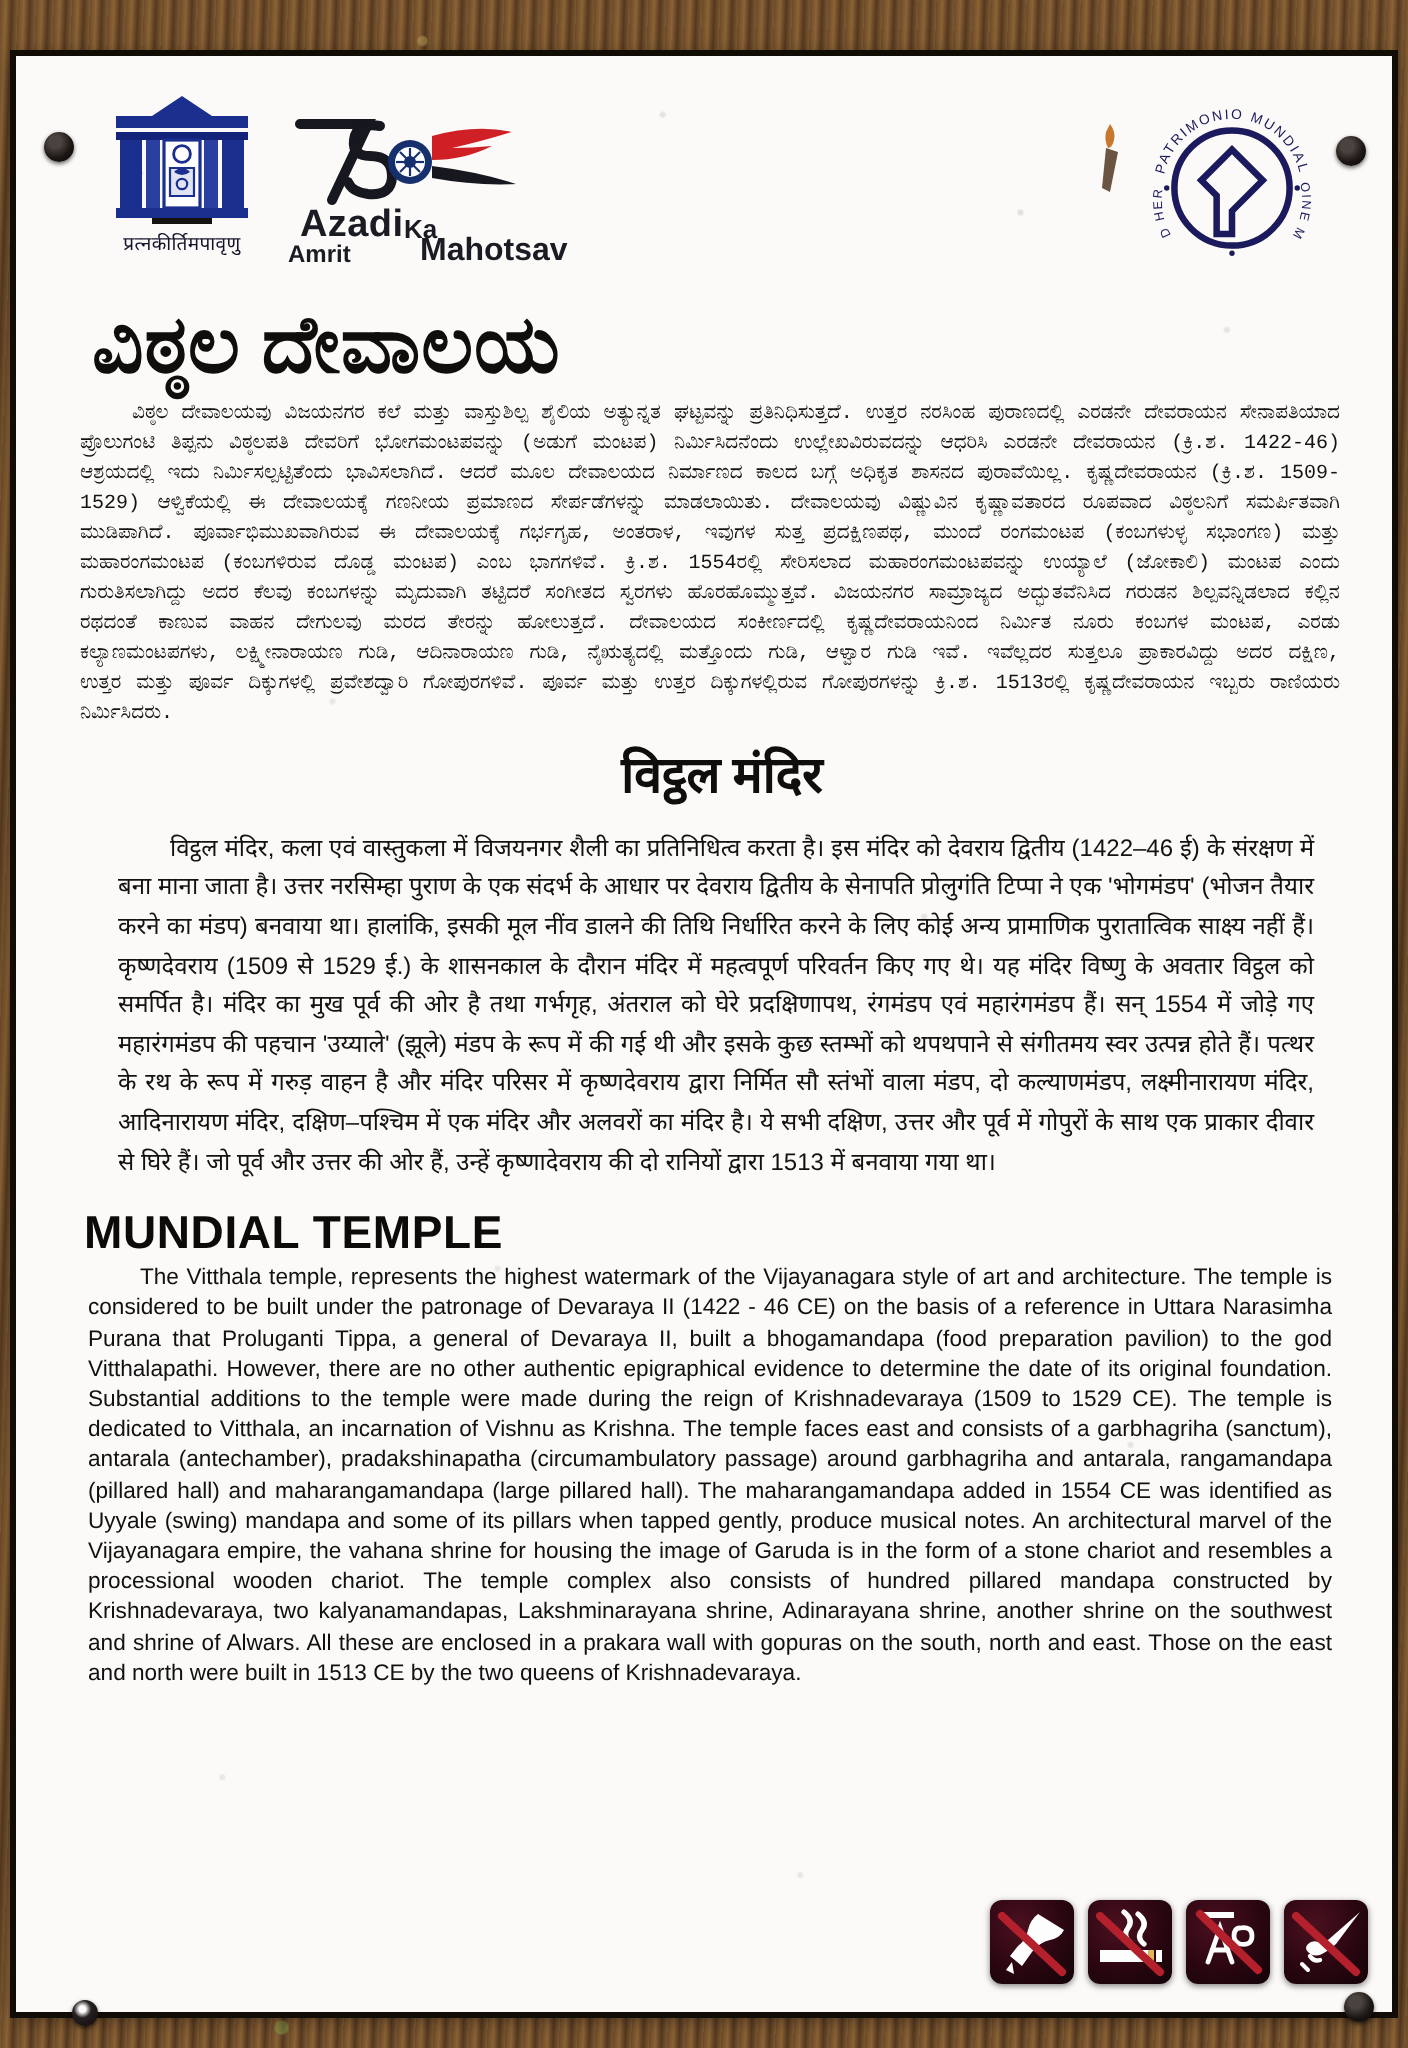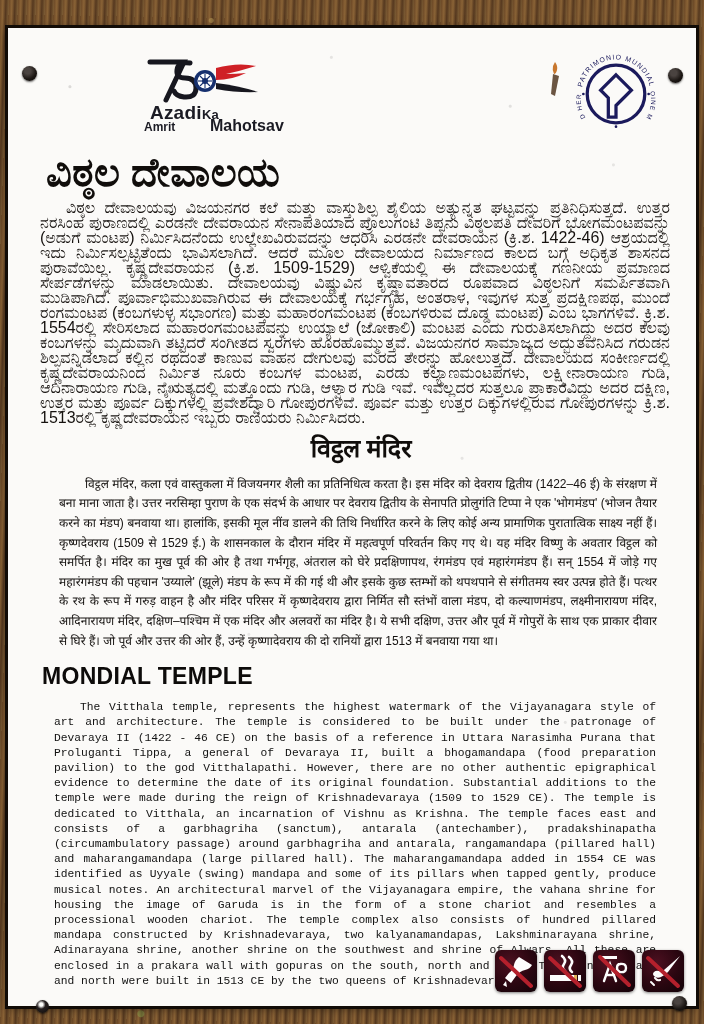--- a/index.html
+++ b/index.html
@@ -144,47 +144,47 @@
   h2.en-title {
     font-family: "Liberation Sans", sans-serif;
     font-size: 23px;
     font-weight: 700;
     color: #0d0b0a;
     margin: 12px 0 2px 8px;
     letter-spacing: .3px;
   }
 
   p.kn-body {
-    font-family: Liberation Sans, sans-serif;
-    font-size: 16px;
+    font-family: Liberation Mono, monospace;
+    font-size: 10px;
     line-height: 15.0px;
     color: #16120f;
     text-align: justify;
     margin: 0 0 2px 0;
     padding: 0 4px 0 6px;
     text-indent: 26px;
     word-spacing: .3px;
   }
   p.hi-body {
     font-family: Liberation Sans, sans-serif;
     font-size: 12px;
     line-height: 19.6px;
     color: #14110f;
     text-align: justify;
     margin: 11px;
     padding: 0 6px 0 14px;
     text-indent: 26px;
   }
   p.en-body {
-    font-family: Liberation Mono, monospace;
+    font-family: Liberation Sans, sans-serif;
     font-size: 11.3px;
     line-height: 15.2px;
     color: #111;
     text-align: justify;
-    margin: 10px;
+    margin: 0;
     padding: 0 8px 0 10px;
     text-indent: 26px;
   }
 
   
   #prohibitions {
     position: absolute;
     right: 12px;
     bottom: 14px;
     display: flex;
@@ -209,20 +209,39 @@
 
 <div id="board">
 
   <div class="bolt" id="bolt-tl"></div>
   <div class="bolt" id="bolt-tr"></div>
   <div class="bolt small" id="bolt-bl"></div>
   <div class="bolt" id="bolt-br"></div>
 
   <div id="header">
 
+    <div id="asi-logo">
+      <svg id="asi-mark" viewBox="0 0 74 68">
+        <rect x="4" y="12" width="66" height="6" fill="#1b2f8f"></rect>
+        <rect x="4" y="20" width="66" height="4" fill="#13237a"></rect>
+        <path d="M37 2 L52 12 L22 12 Z" fill="#1b2f8f"></path>
+        <rect x="6" y="24" width="11" height="34" fill="#1b2f8f"></rect>
+        <rect x="57" y="24" width="11" height="34" fill="#1b2f8f"></rect>
+        <rect x="19" y="24" width="7" height="34" fill="#2b3fa0"></rect>
+        <rect x="48" y="24" width="7" height="34" fill="#2b3fa0"></rect>
+        <rect x="28" y="24" width="18" height="34" fill="#ffffff" stroke="#1b2f8f" stroke-width="1.6"></rect>
+        <circle cx="37" cy="31" r="4.2" fill="none" stroke="#1b2f8f" stroke-width="1.4"></circle>
+        <path d="M31 38 h12 v14 h-12 z" fill="#dfe3f2" stroke="#1b2f8f" stroke-width="1.1"></path>
+        <path d="M33 40 q4 -4 8 0 q-4 3 -8 0 z" fill="#1b2f8f"></path>
+        <circle cx="37" cy="46" r="2.6" fill="none" stroke="#1b2f8f" stroke-width="1.1"></circle>
+        <rect x="4" y="58" width="66" height="5" fill="#1b2f8f"></rect>
+        <rect x="22" y="63" width="30" height="3" fill="#14120f"></rect>
+      </svg>
+      <div id="asi-motto">प्रत्नकीर्तिमपावृणु</div>
+    </div>
 
     <div id="azadi-logo">
       <svg id="azadi-mark" viewBox="0 0 132 50">
         <path d="M6 8 L40 8 L22 46" stroke="#17171f" stroke-width="5" fill="none" stroke-linecap="round"></path>
         <path d="M46 9 q-12 -2 -13 7 q-1 8 8 8 q11 0 11 10 q0 10 -12 9 q-8 -1 -10 -6" stroke="#17171f" stroke-width="5" fill="none" stroke-linecap="round"></path>
         <circle cx="61" cy="27" r="11" fill="#16306e"></circle>
         <circle cx="61" cy="27" r="7.5" fill="#ffffff"></circle>
         <circle cx="61" cy="27" r="3" fill="#16306e"></circle>
         <g stroke="#16306e" stroke-width="1.1">
           <line x1="61" y1="20" x2="61" y2="34"></line>
@@ -275,21 +294,21 @@
       <h1 class="kn-title">ವಿಠ್ಠಲ ದೇವಾಲಯ</h1>
       <p class="kn-body">ವಿಠ್ಠಲ ದೇವಾಲಯವು ವಿಜಯನಗರ ಕಲೆ ಮತ್ತು ವಾಸ್ತುಶಿಲ್ಪ ಶೈಲಿಯ ಅತ್ಯುನ್ನತ ಘಟ್ಟವನ್ನು ಪ್ರತಿನಿಧಿಸುತ್ತದೆ. ಉತ್ತರ ನರಸಿಂಹ ಪುರಾಣದಲ್ಲಿ ಎರಡನೇ ದೇವರಾಯನ ಸೇನಾಪತಿಯಾದ ಪ್ರೊಲುಗಂಟಿ ತಿಪ್ಪನು ವಿಠ್ಠಲಪತಿ ದೇವರಿಗೆ ಭೋಗಮಂಟಪವನ್ನು (ಅಡುಗೆ ಮಂಟಪ) ನಿರ್ಮಿಸಿದನೆಂದು ಉಲ್ಲೇಖವಿರುವದನ್ನು ಆಧರಿಸಿ ಎರಡನೇ ದೇವರಾಯನ (ಕ್ರಿ.ಶ. 1422-46) ಆಶ್ರಯದಲ್ಲಿ ಇದು ನಿರ್ಮಿಸಲ್ಪಟ್ಟಿತೆಂದು ಭಾವಿಸಲಾಗಿದೆ. ಆದರೆ ಮೂಲ ದೇವಾಲಯದ ನಿರ್ಮಾಣದ ಕಾಲದ ಬಗ್ಗೆ ಅಧಿಕೃತ ಶಾಸನದ ಪುರಾವೆಯಿಲ್ಲ. ಕೃಷ್ಣದೇವರಾಯನ (ಕ್ರಿ.ಶ. 1509-1529) ಆಳ್ವಿಕೆಯಲ್ಲಿ ಈ ದೇವಾಲಯಕ್ಕೆ ಗಣನೀಯ ಪ್ರಮಾಣದ ಸೇರ್ಪಡೆಗಳನ್ನು ಮಾಡಲಾಯಿತು. ದೇವಾಲಯವು ವಿಷ್ಣುವಿನ ಕೃಷ್ಣಾವತಾರದ ರೂಪವಾದ ವಿಠ್ಠಲನಿಗೆ ಸಮರ್ಪಿತವಾಗಿ ಮುಡಿಪಾಗಿದೆ. ಪೂರ್ವಾಭಿಮುಖವಾಗಿರುವ ಈ ದೇವಾಲಯಕ್ಕೆ ಗರ್ಭಗೃಹ, ಅಂತರಾಳ, ಇವುಗಳ ಸುತ್ತ ಪ್ರದಕ್ಷಿಣಪಥ, ಮುಂದೆ ರಂಗಮಂಟಪ (ಕಂಬಗಳುಳ್ಳ ಸಭಾಂಗಣ) ಮತ್ತು ಮಹಾರಂಗಮಂಟಪ (ಕಂಬಗಳಿರುವ ದೊಡ್ಡ ಮಂಟಪ) ಎಂಬ ಭಾಗಗಳಿವೆ. ಕ್ರಿ.ಶ. 1554ರಲ್ಲಿ ಸೇರಿಸಲಾದ ಮಹಾರಂಗಮಂಟಪವನ್ನು ಉಯ್ಯಾಲೆ (ಜೋಕಾಲಿ) ಮಂಟಪ ಎಂದು ಗುರುತಿಸಲಾಗಿದ್ದು ಅದರ ಕೆಲವು ಕಂಬಗಳನ್ನು ಮೃದುವಾಗಿ ತಟ್ಟಿದರೆ ಸಂಗೀತದ ಸ್ವರಗಳು ಹೊರಹೊಮ್ಮುತ್ತವೆ. ವಿಜಯನಗರ ಸಾಮ್ರಾಜ್ಯದ ಅದ್ಭುತವೆನಿಸಿದ ಗರುಡನ ಶಿಲ್ಪವನ್ನಿಡಲಾದ ಕಲ್ಲಿನ ರಥದಂತೆ ಕಾಣುವ ವಾಹನ ದೇಗುಲವು ಮರದ ತೇರನ್ನು ಹೋಲುತ್ತದೆ. ದೇವಾಲಯದ ಸಂಕೀರ್ಣದಲ್ಲಿ ಕೃಷ್ಣದೇವರಾಯನಿಂದ ನಿರ್ಮಿತ ನೂರು ಕಂಬಗಳ ಮಂಟಪ, ಎರಡು ಕಲ್ಯಾಣಮಂಟಪಗಳು, ಲಕ್ಷ್ಮೀನಾರಾಯಣ ಗುಡಿ, ಆದಿನಾರಾಯಣ ಗುಡಿ, ನೈಋತ್ಯದಲ್ಲಿ ಮತ್ತೊಂದು ಗುಡಿ, ಆಳ್ವಾರ ಗುಡಿ ಇವೆ. ಇವೆಲ್ಲದರ ಸುತ್ತಲೂ ಪ್ರಾಕಾರವಿದ್ದು ಅದರ ದಕ್ಷಿಣ, ಉತ್ತರ ಮತ್ತು ಪೂರ್ವ ದಿಕ್ಕುಗಳಲ್ಲಿ ಪ್ರವೇಶದ್ವಾರಿ ಗೋಪುರಗಳಿವೆ. ಪೂರ್ವ ಮತ್ತು ಉತ್ತರ ದಿಕ್ಕುಗಳಲ್ಲಿರುವ ಗೋಪುರಗಳನ್ನು ಕ್ರಿ.ಶ. 1513ರಲ್ಲಿ ಕೃಷ್ಣದೇವರಾಯನ ಇಬ್ಬರು ರಾಣಿಯರು ನಿರ್ಮಿಸಿದರು.</p>
     </section>
 
     <section class="lang-block">
       <h2 class="hi-title">विट्ठल मंदिर</h2>
       <p class="hi-body">विट्ठल मंदिर, कला एवं वास्तुकला में विजयनगर शैली का प्रतिनिधित्व करता है। इस मंदिर को देवराय द्वितीय (1422–46 ई) के संरक्षण में बना माना जाता है। उत्तर नरसिम्हा पुराण के एक संदर्भ के आधार पर देवराय द्वितीय के सेनापति प्रोलुगंति टिप्पा ने एक 'भोगमंडप' (भोजन तैयार करने का मंडप) बनवाया था। हालांकि, इसकी मूल नींव डालने की तिथि निर्धारित करने के लिए कोई अन्य प्रामाणिक पुरातात्विक साक्ष्य नहीं हैं। कृष्णदेवराय (1509 से 1529 ई.) के शासनकाल के दौरान मंदिर में महत्वपूर्ण परिवर्तन किए गए थे। यह मंदिर विष्णु के अवतार विट्ठल को समर्पित है। मंदिर का मुख पूर्व की ओर है तथा गर्भगृह, अंतराल को घेरे प्रदक्षिणापथ, रंगमंडप एवं महारंगमंडप हैं। सन् 1554 में जोड़े गए महारंगमंडप की पहचान 'उय्याले' (झूले) मंडप के रूप में की गई थी और इसके कुछ स्तम्भों को थपथपाने से संगीतमय स्वर उत्पन्न होते हैं। पत्थर के रथ के रूप में गरुड़ वाहन है और मंदिर परिसर में कृष्णदेवराय द्वारा निर्मित सौ स्तंभों वाला मंडप, दो कल्याणमंडप, लक्ष्मीनारायण मंदिर, आदिनारायण मंदिर, दक्षिण–पश्चिम में एक मंदिर और अलवरों का मंदिर है। ये सभी दक्षिण, उत्तर और पूर्व में गोपुरों के साथ एक प्राकार दीवार से घिरे हैं। जो पूर्व और उत्तर की ओर हैं, उन्हें कृष्णादेवराय की दो रानियों द्वारा 1513 में बनवाया गया था।</p>
     </section>
 
     <section class="lang-block">
-      <h2 class="en-title">MONDIAL TEMPLE</h2>
+      <h2 class="en-title">MUNDIAL TEMPLE</h2>
       <p class="en-body">The Vitthala temple, represents the highest watermark of the Vijayanagara style of art and architecture. The temple is considered to be built under the patronage of Devaraya II (1422 - 46 CE) on the basis of a reference in Uttara Narasimha Purana that Proluganti Tippa, a general of Devaraya II, built a bhogamandapa (food preparation pavilion) to the god Vitthalapathi. However, there are no other authentic epigraphical evidence to determine the date of its original foundation. Substantial additions to the temple were made during the reign of Krishnadevaraya (1509 to 1529 CE). The temple is dedicated to Vitthala, an incarnation of Vishnu as Krishna. The temple faces east and consists of a garbhagriha (sanctum), antarala (antechamber), pradakshinapatha (circumambulatory passage) around garbhagriha and antarala, rangamandapa (pillared hall) and maharangamandapa (large pillared hall). The maharangamandapa added in 1554 CE was identified as Uyyale (swing) mandapa and some of its pillars when tapped gently, produce musical notes. An architectural marvel of the Vijayanagara empire, the vahana shrine for housing the image of Garuda is in the form of a stone chariot and resembles a processional wooden chariot. The temple complex also consists of hundred pillared mandapa constructed by Krishnadevaraya, two kalyanamandapas, Lakshminarayana shrine, Adinarayana shrine, another shrine on the southwest and shrine of Alwars. All these are enclosed in a prakara wall with gopuras on the south, north and east. Those on the east and north were built in 1513 CE by the two queens of Krishnadevaraya.</p>
     </section>
   </div>
 
   <div id="prohibitions">
 
     <div class="prohib">
       <svg viewBox="0 0 42 42">
         <path d="M24 7 q-4 3 -5 8 q-1 5 -5 8 l-4 5 l6 5 l5 -7 q4 -5 9 -6 q5 -1 7 -5 z" fill="#fdfdfd"></path>
         <path d="M11 31 l-3 4 l4 2 z" fill="#fdfdfd"></path>

